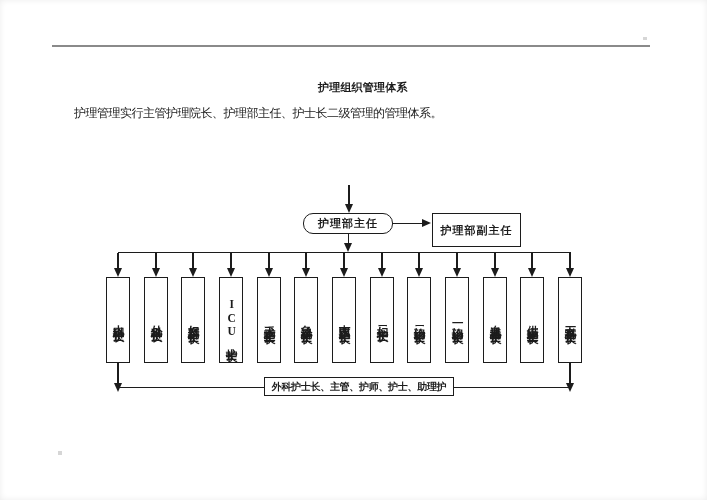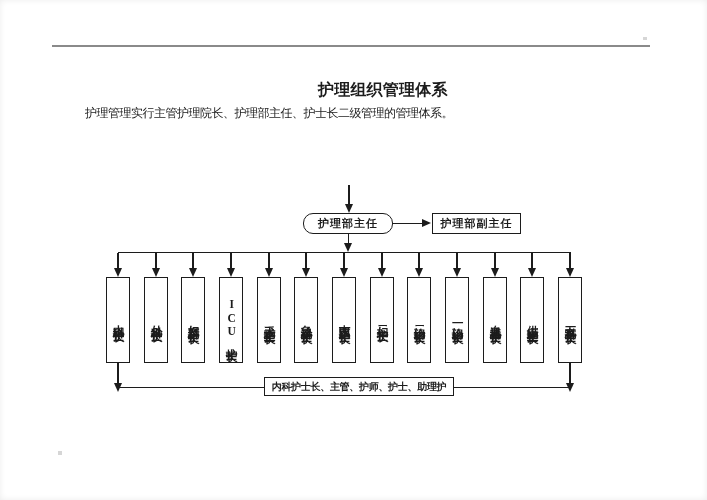--- a/index.html
+++ b/index.html
@@ -15,26 +15,26 @@
     color:#1c1c1c;
     box-shadow:inset 0 0 6px rgba(0,0,0,0.08);
   }
   .divider{
     position:absolute;
     background:#8a8a8a;
   }
   .doc-title{
     position:absolute;
     left:318px;top:80px;
-    font-size:16px;font-weight:bold;
+    font-size:11px;font-weight:bold;
     white-space:nowrap;letter-spacing:0.2px;
   }
   .doc-intro{
     position:absolute;
-    left:85px;top:105px;
+    left:74px;top:105px;
     font-size:12px;letter-spacing:-0.5px;
     white-space:nowrap;
   }
   .doc-caption{
     position:absolute;
     left:283px;top:133px;
     font-size:12px;letter-spacing:0.5px;
     white-space:nowrap;
   }
   .obox{
@@ -87,21 +87,21 @@
   <div class="doc-title">护理组织管理体系</div>
   <div class="doc-intro">护理管理实行主管护理院长、护理部主任、护士长二级管理的管理体系。</div>
 
 
   <div class="vline" style="left:348px;top:185px;width:1.5px;height:19px;"></div>
   <div class="arrow-down" style="left:345px;top:204px;"></div>
 
   <div class="obox" style="left:303px;top:213px;width:90px;height:21px;border-radius:10px;">护理部主任</div>
   <div class="hline" style="left:393px;top:222.5px;width:30px;height:1.5px;"></div>
   <div class="arrow-right" style="left:422px;top:219px;"></div>
-  <div class="obox" style="left:432px;top:213px;width:89px;height:21px;">护理部副主任</div>
+  <div class="obox" style="left:432px;top:213px;width:89px;height:34px;">护理部副主任</div>
 
   <div class="vline" style="left:347.5px;top:234px;width:1.5px;height:10px;"></div>
   <div class="arrow-down" style="left:344px;top:243px;"></div>
   <div class="hline" style="left:117.5px;top:251.5px;width:453px;height:1.5px;"></div>
 
   <div class="vline" style="left:117px;top:253px;width:1.5px;height:16px;"></div>
   <div class="arrow-down" style="left:114px;top:268px;"></div>
   <div class="vline" style="left:155px;top:253px;width:1.5px;height:16px;"></div>
   <div class="arrow-down" style="left:152px;top:268px;"></div>
   <div class="vline" style="left:192px;top:253px;width:1.5px;height:16px;"></div>
@@ -138,19 +138,19 @@
   <div class="obox colbox" style="left:407px;top:277px;width:24px;height:86px;">二门诊护士长</div>
   <div class="obox colbox" style="left:445px;top:277px;width:24px;height:86px;">一门诊护士长</div>
   <div class="obox colbox" style="left:483px;top:277px;width:24px;height:86px;">血透科护士长</div>
   <div class="obox colbox" style="left:520px;top:277px;width:24px;height:86px;">供应室护士长</div>
   <div class="obox colbox" style="left:558px;top:277px;width:24px;height:86px;">五官科护士长</div>
 
   <div class="vline" style="left:117px;top:363px;width:1.5px;height:22px;"></div>
   <div class="arrow-down" style="left:114px;top:383px;"></div>
   <div class="hline" style="left:117.5px;top:386.5px;width:146.5px;height:1.5px;"></div>
 
-  <div class="obox bottombox" style="left:264px;top:377px;width:190px;height:19px;letter-spacing:-0.3px;">内科护士长、主管、护师、护士、助理护</div>
+  <div class="obox bottombox" style="left:264px;top:377px;width:190px;height:19px;letter-spacing:-0.3px;">外科护士长、主管、护师、护士、助理护</div>
 
   <div class="hline" style="left:454px;top:386.5px;width:116.5px;height:1.5px;"></div>
   <div class="vline" style="left:569px;top:363px;width:1.5px;height:22px;"></div>
   <div class="arrow-down" style="left:566px;top:383px;"></div>
 
 </div>
 
 </body></html>

